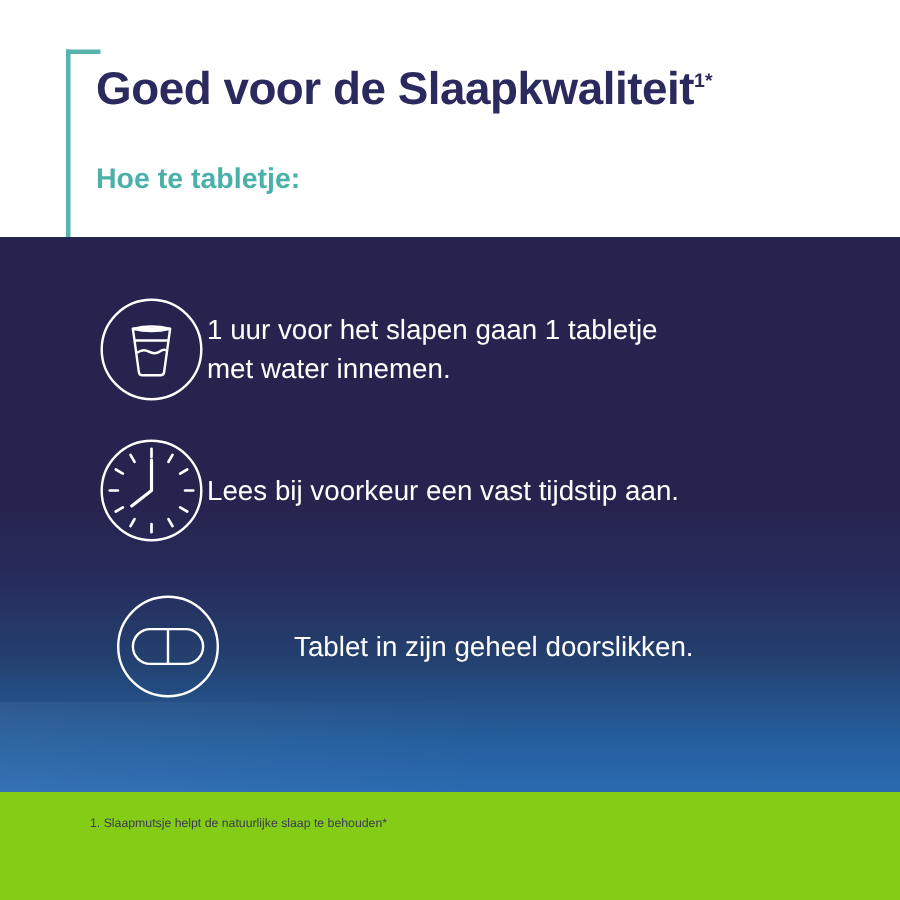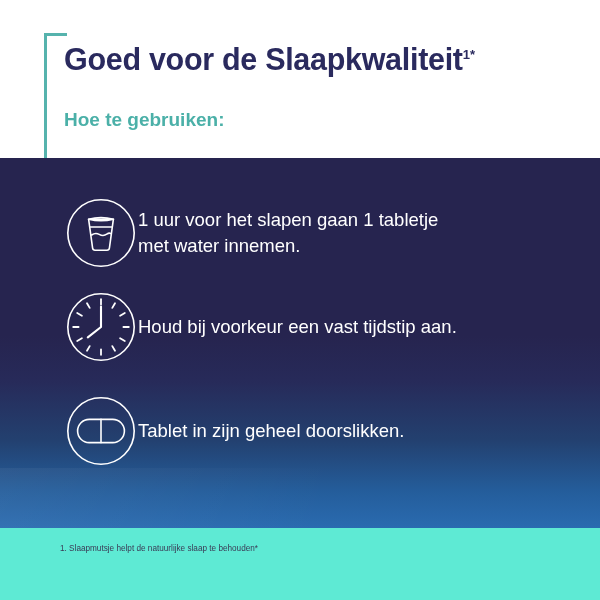--- a/index.html
+++ b/index.html
@@ -121,62 +121,62 @@
     pointer-events: none;
   }
 
   .row {
     position: absolute;
     display: flex;
     align-items: center;
   }
   .row-1 { left: 64px; top: 196px; }
   .row-2 { left: 64px; top: 290px; }
-  .row-3 { left: 64px; top: 394px; }
+  .row-3 { left: 75px; top: 394px; gap: 47px; }
 
   .icon-wrap {
     width: 74px;
     height: 74px;
     flex: 0 0 74px;
   }
   .row-text {
     color: #ffffff;
     font-size: 18.5px;
     line-height: 1.42;
     white-space: pre-line;
   }
 
   
   .footer {
     position: absolute;
     left: 0;
     top: 528px;
     width: 600px;
     height: 72px;
-    background: #5eead4;
+    background: #84cc16;
   }
   .footnote {
     position: absolute;
     left: 60px;
     color: #3a3a55;
     font-size: 8.2px;
     line-height: 1.55;
     white-space: nowrap;
   }
   .footnote-1 { top: 15px; }
   .footnote-2 { top: 28px; }
 </style>
 </head>
 <body>
 
 <div class="poster">
 
   <div class="header">
     <div class="title"><span>Goed voor de Slaapkwaliteit</span><span class="sup">1*</span></div>
-    <div class="subtitle">Hoe te gebruiken:</div>
+    <div class="subtitle">Hoe te tabletje:</div>
   </div>
 
   <div class="bracket-top-stub"></div>
   <div class="bracket-vline-teal"></div>
   <div class="bracket-vline-blue"></div>
   <div class="bracket-bottom-stub"></div>
 
   <div class="panel"></div>
 
   <div class="row row-1">
@@ -207,21 +207,21 @@
           <line x1="60.8" y1="23.0" x2="56.1" y2="25.7"></line>
           <line x1="17.9" y1="48.3" x2="13.2" y2="51.0"></line>
           <line x1="23.0" y1="13.2" x2="25.7" y2="17.9"></line>
           <line x1="48.3" y1="56.1" x2="51.0" y2="60.8"></line>
           <line x1="13.2" y1="23.0" x2="17.9" y2="25.7"></line>
           <line x1="56.1" y1="48.3" x2="60.8" y2="51.0"></line>
         </g>
         <path d="M37 16.5 L37 37 L23.8 47.3" stroke-width="2.1"></path>
       </svg>
     </div>
-    <div class="row-text">Houd bij voorkeur een vast tijdstip aan.</div>
+    <div class="row-text">Lees bij voorkeur een vast tijdstip aan.</div>
   </div>
 
   <div class="row row-3">
     <div class="icon-wrap">
       <svg viewBox="0 0 74 74" width="74" height="74" fill="none" stroke="#ffffff" stroke-width="1.6" stroke-linecap="round" stroke-linejoin="round">
         <circle cx="37" cy="37" r="33.2"></circle>
         <rect x="13.6" y="25.4" width="46.8" height="23.2" rx="11.6" ry="11.6"></rect>
         <line x1="37" y1="25.4" x2="37" y2="48.6"></line>
       </svg>
     </div>

